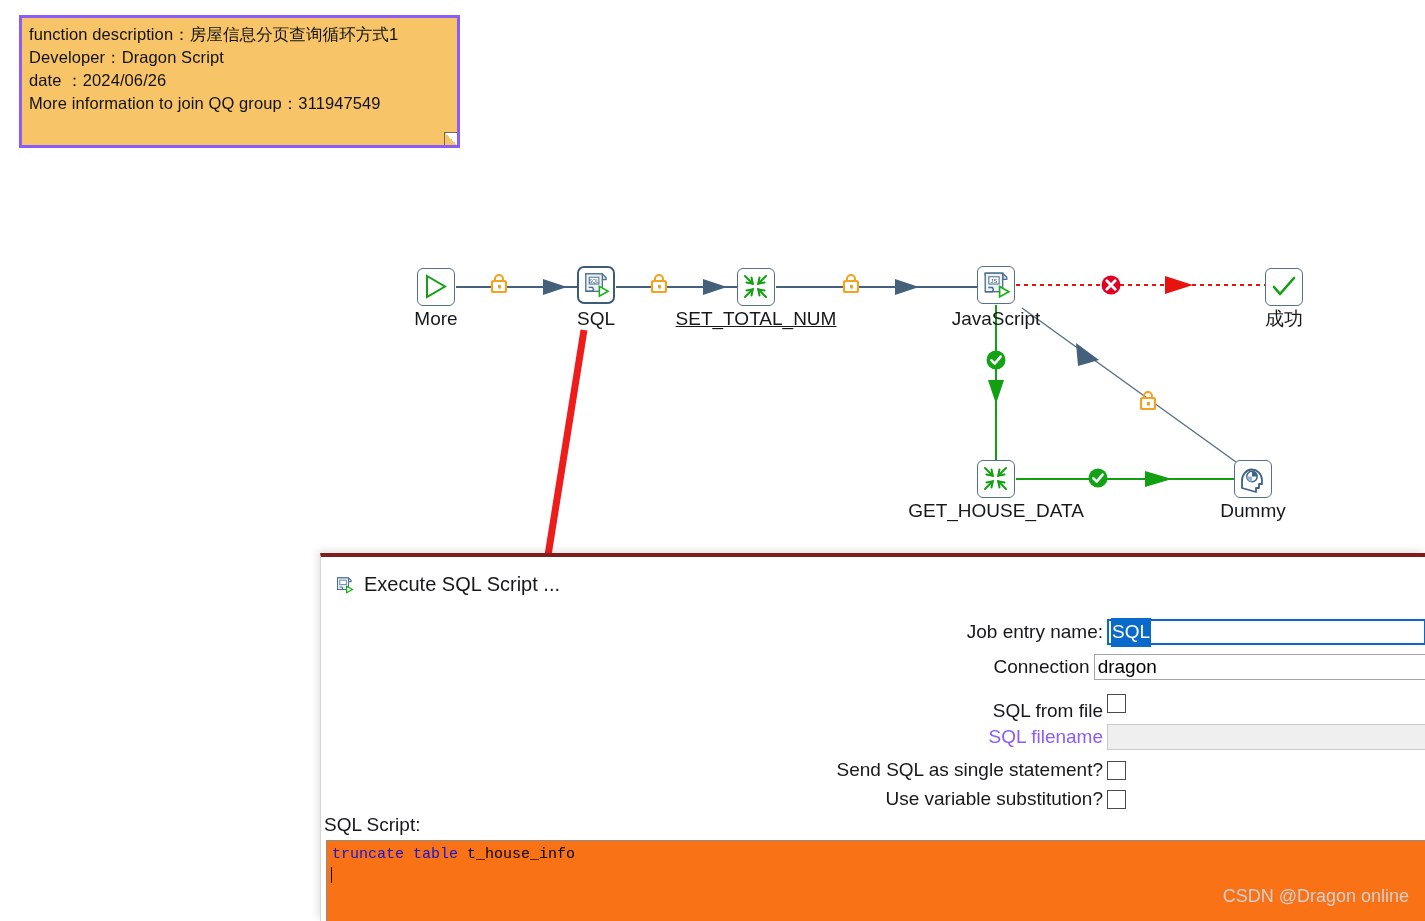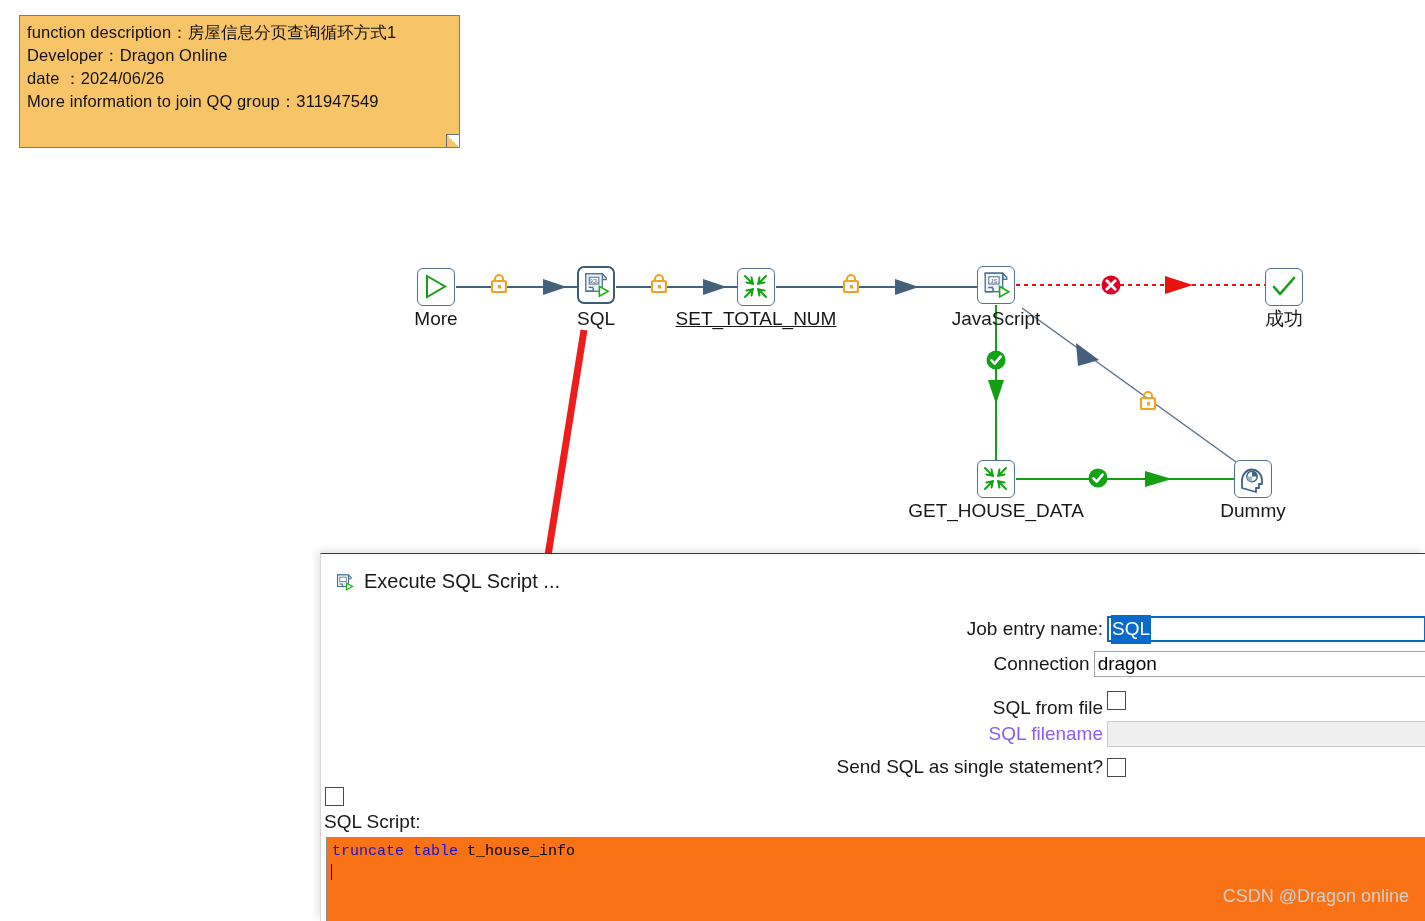--- a/index.html
+++ b/index.html
@@ -17,21 +17,21 @@
   }
 
   
   #note-box {
     position: absolute;
     left: 19px;
     top: 15px;
     width: 441px;
     height: 133px;
     background: #f7c467;
-    border: 1px solid #8b5cf6;
+    border: 3px solid #8b5cf6;
     box-sizing: border-box;
     padding: 5px 7px 0 7px;
   }
   #note-box .note-line {
     font-size: 16.5px;
     line-height: 23px;
     white-space: pre;
     color: #121212;
     letter-spacing: 0.1px;
   }
@@ -83,21 +83,21 @@
 
   
   #sql-dialog {
     position: absolute;
     left: 320px;
     top: 553px;
     width: 1105px;
     height: 368px;
     background: #ffffff;
     box-sizing: border-box;
-    border-top: 1px solid #7f1d1d;
+    border-top: 4px solid #7f1d1d;
     border-left: 1px solid #d6d6d6;
     box-shadow: -3px -3px 7px rgba(0,0,0,0.10);
   }
   #dialog-titlebar {
     position: absolute;
     left: 12px;
     top: 16px;
     display: flex;
     align-items: center;
     gap: 9px;
@@ -200,21 +200,21 @@
     color: #cfcfcf;
     font-family: "Liberation Sans", sans-serif;
     white-space: nowrap;
   }
 </style>
 </head>
 <body>
 
 <div id="note-box">
   <div class="note-line">function description：房屋信息分页查询循环方式1</div>
-  <div class="note-line">Developer：Dragon Online</div>
+  <div class="note-line">Developer：Dragon Script</div>
   <div class="note-line">date ：2024/06/26</div>
   <div class="note-line">More information to join QQ group：311947549</div>
   <div class="dogear"></div>
 </div>
 
 <svg id="canvas" viewBox="0 0 1425 921">
 
   <line x1="456" y1="287" x2="577" y2="287" stroke="#44607b" stroke-width="2"></line>
   <polygon points="543,279 567,287 543,295" fill="#44607b"></polygon>
 
@@ -396,20 +396,21 @@
       <span></span>
     </div>
   </div>
 
   <div class="form-row" style="left:0px;top:200px;width:944px;">
     <div class="form-label" style="width:782px;">Send SQL as single statement?</div>
     <div class="checkbox" style="margin-left:4px;"></div>
   </div>
 
   <div class="form-row" style="left:0px;top:229px;width:1105px;">
+    <div class="form-label" style="width:782px;">Use variable substitution?</div>
     <div class="checkbox" style="margin-left:4px;"></div>
   </div>
 
   <div id="sql-script-label">SQL Script:</div>
 
   <div id="sql-script-box">
     <div id="sql-script-text"><span class="kw">truncate</span> <span class="kw">table</span> <span>t_house_info</span></div>
     <div class="caret"></div>
   </div>
 

